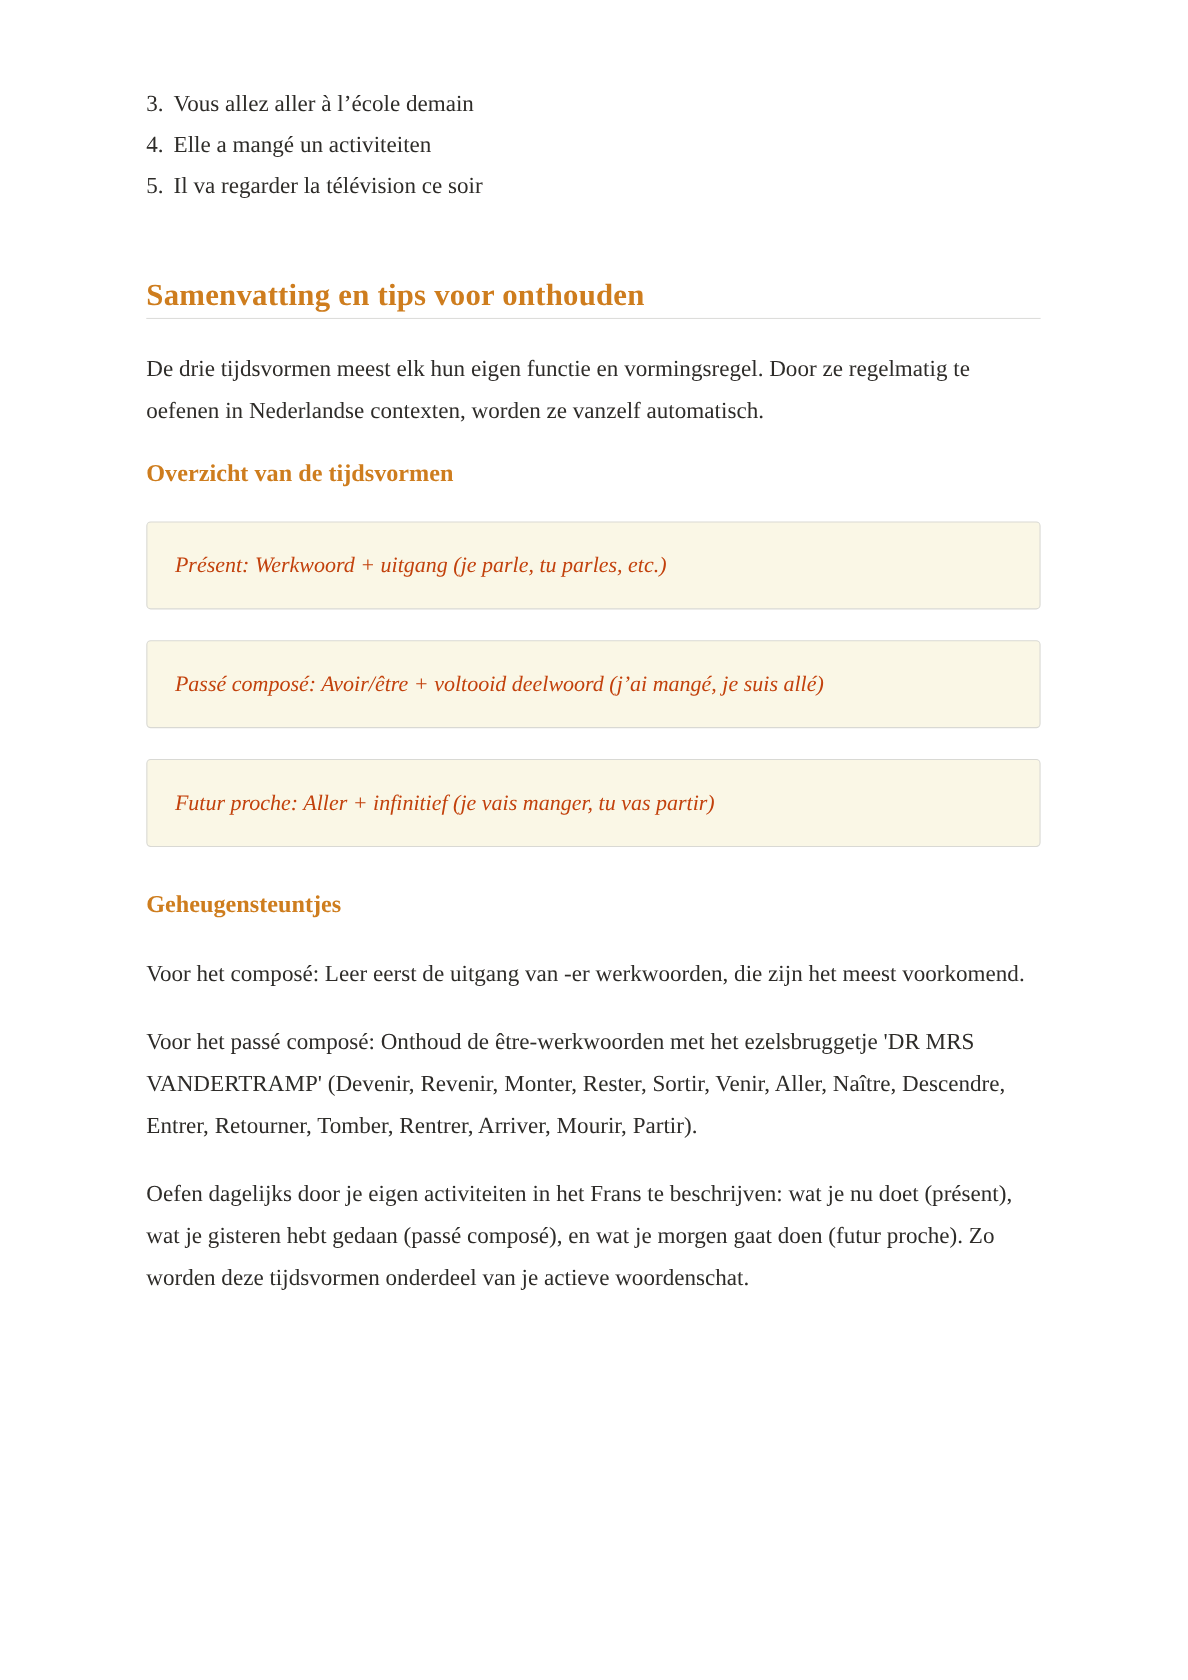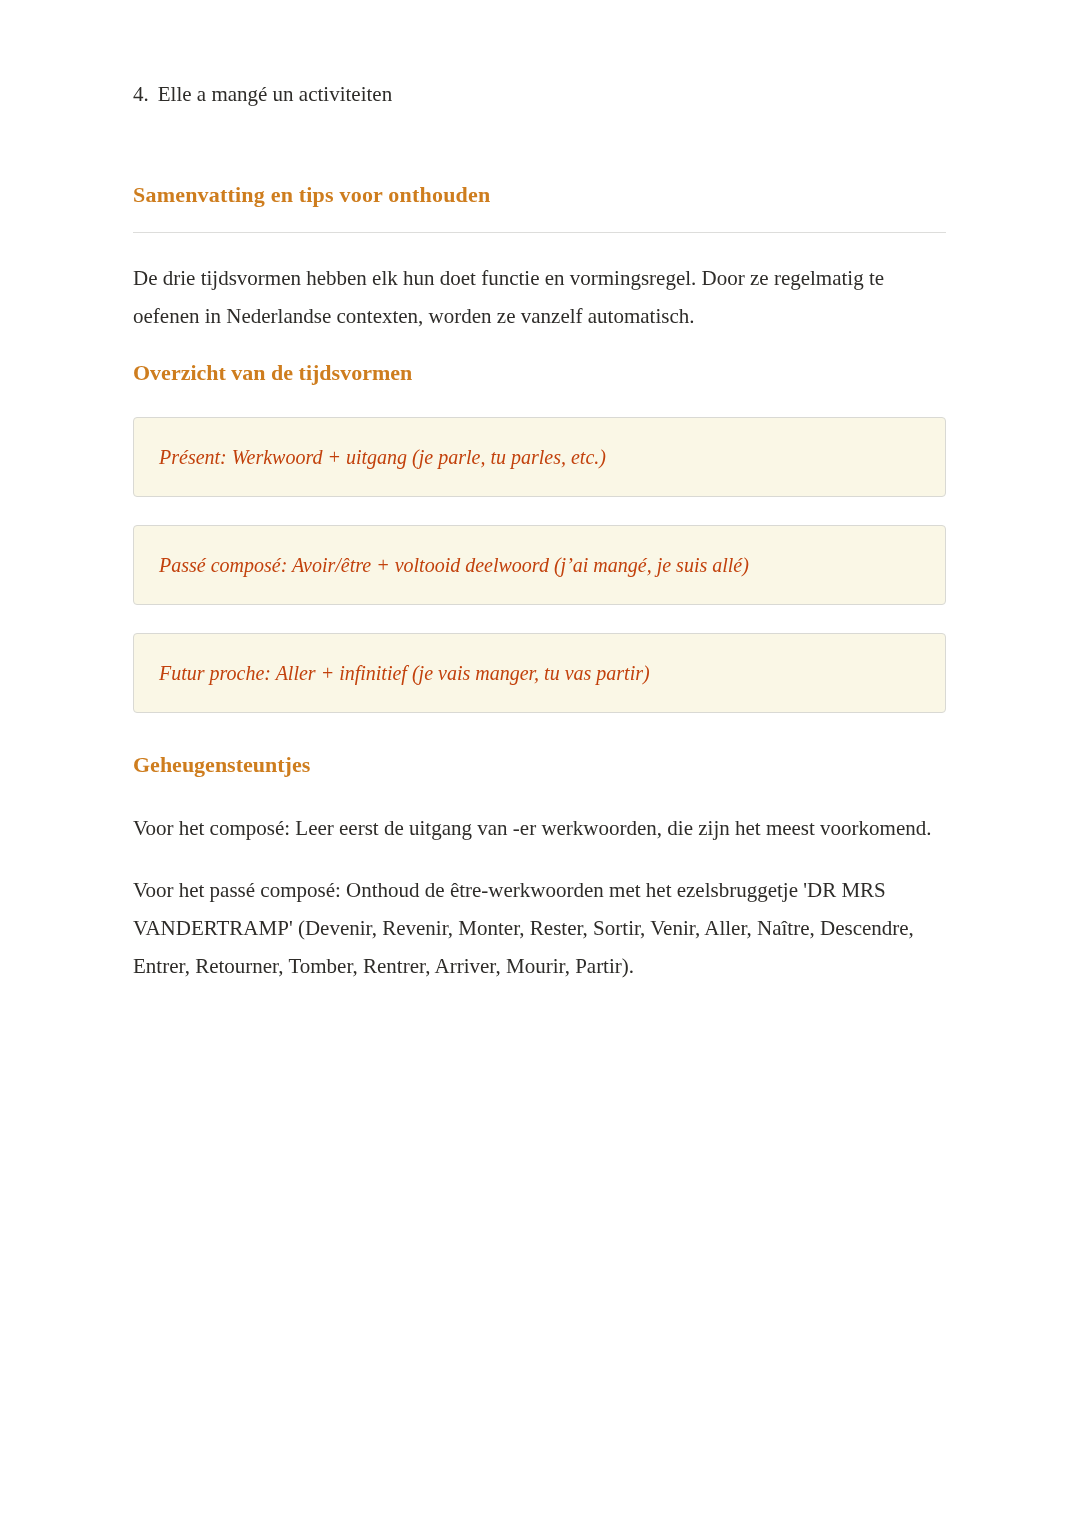--- a/index.html
+++ b/index.html
@@ -33,25 +33,24 @@
     font-size: 21px;
     line-height: 37px;
     white-space: nowrap;
   }
   .list-row .num {
     display: inline-block;
     margin-right: 9px;
   }
   h1.section-heading {
     color: var(--accent);
-    font-size: 22px;
+    font-size: 28px;
     line-height: 40px;
     font-weight: 700;
     margin: 62px 0 26px 0;
-    padding-bottom: 17px;
     border-bottom: 1px solid var(--divider);
     letter-spacing: 0.2px;
   }
   p.body-par {
     font-size: 21px;
     line-height: 38px;
     margin: 0 0 24px 0;
   }
   h3.sub-heading {
     color: var(--accent);
@@ -78,40 +77,47 @@
     color: #c2410c;
   }
 </style>
 </head>
 <body>
 
 <div class="page">
 
   <div class="exercise-list">
     <div class="list-row">
+      <span class="num">3.</span><span class="txt">Vous allez aller à l’école demain</span>
+    </div>
+    <div class="list-row">
       <span class="num">4.</span><span class="txt">Elle a mangé un activiteiten</span>
+    </div>
+    <div class="list-row">
+      <span class="num">5.</span><span class="txt">Il va regarder la télévision ce soir</span>
     </div>
   </div>
 
   <h1 class="section-heading">Samenvatting en tips voor onthouden</h1>
 
-  <p class="body-par">De drie tijdsvormen hebben elk hun doet functie en vormingsregel. Door ze regelmatig te oefenen in Nederlandse contexten, worden ze vanzelf automatisch.</p>
+  <p class="body-par">De drie tijdsvormen meest elk hun eigen functie en vormingsregel. Door ze regelmatig te oefenen in Nederlandse contexten, worden ze vanzelf automatisch.</p>
 
   <h3 class="sub-heading">Overzicht van de tijdsvormen</h3>
 
   <div class="callout">
     <p class="callout-text">Présent: Werkwoord + uitgang (je parle, tu parles, etc.)</p>
   </div>
 
   <div class="callout">
     <p class="callout-text">Passé composé: Avoir/être + voltooid deelwoord (j’ai mangé, je suis allé)</p>
   </div>
 
   <div class="callout">
     <p class="callout-text">Futur proche: Aller + infinitief (je vais manger, tu vas partir)</p>
   </div>
 
   <h3 class="sub-heading after-boxes">Geheugensteuntjes</h3>
 
   <p class="body-par">Voor het composé: Leer eerst de uitgang van -er werkwoorden, die zijn het meest voorkomend.</p>
   <p class="body-par">Voor het passé composé: Onthoud de être-werkwoorden met het ezelsbruggetje 'DR MRS VANDERTRAMP' (Devenir, Revenir, Monter, Rester, Sortir, Venir, Aller, Naître, Descendre, Entrer, Retourner, Tomber, Rentrer, Arriver, Mourir, Partir).</p>
+  <p class="body-par">Oefen dagelijks door je eigen activiteiten in het Frans te beschrijven: wat je nu doet (présent), wat je gisteren hebt gedaan (passé composé), en wat je morgen gaat doen (futur proche). Zo worden deze tijdsvormen onderdeel van je actieve woordenschat.</p>
 
 </div>
 
 </body></html>

